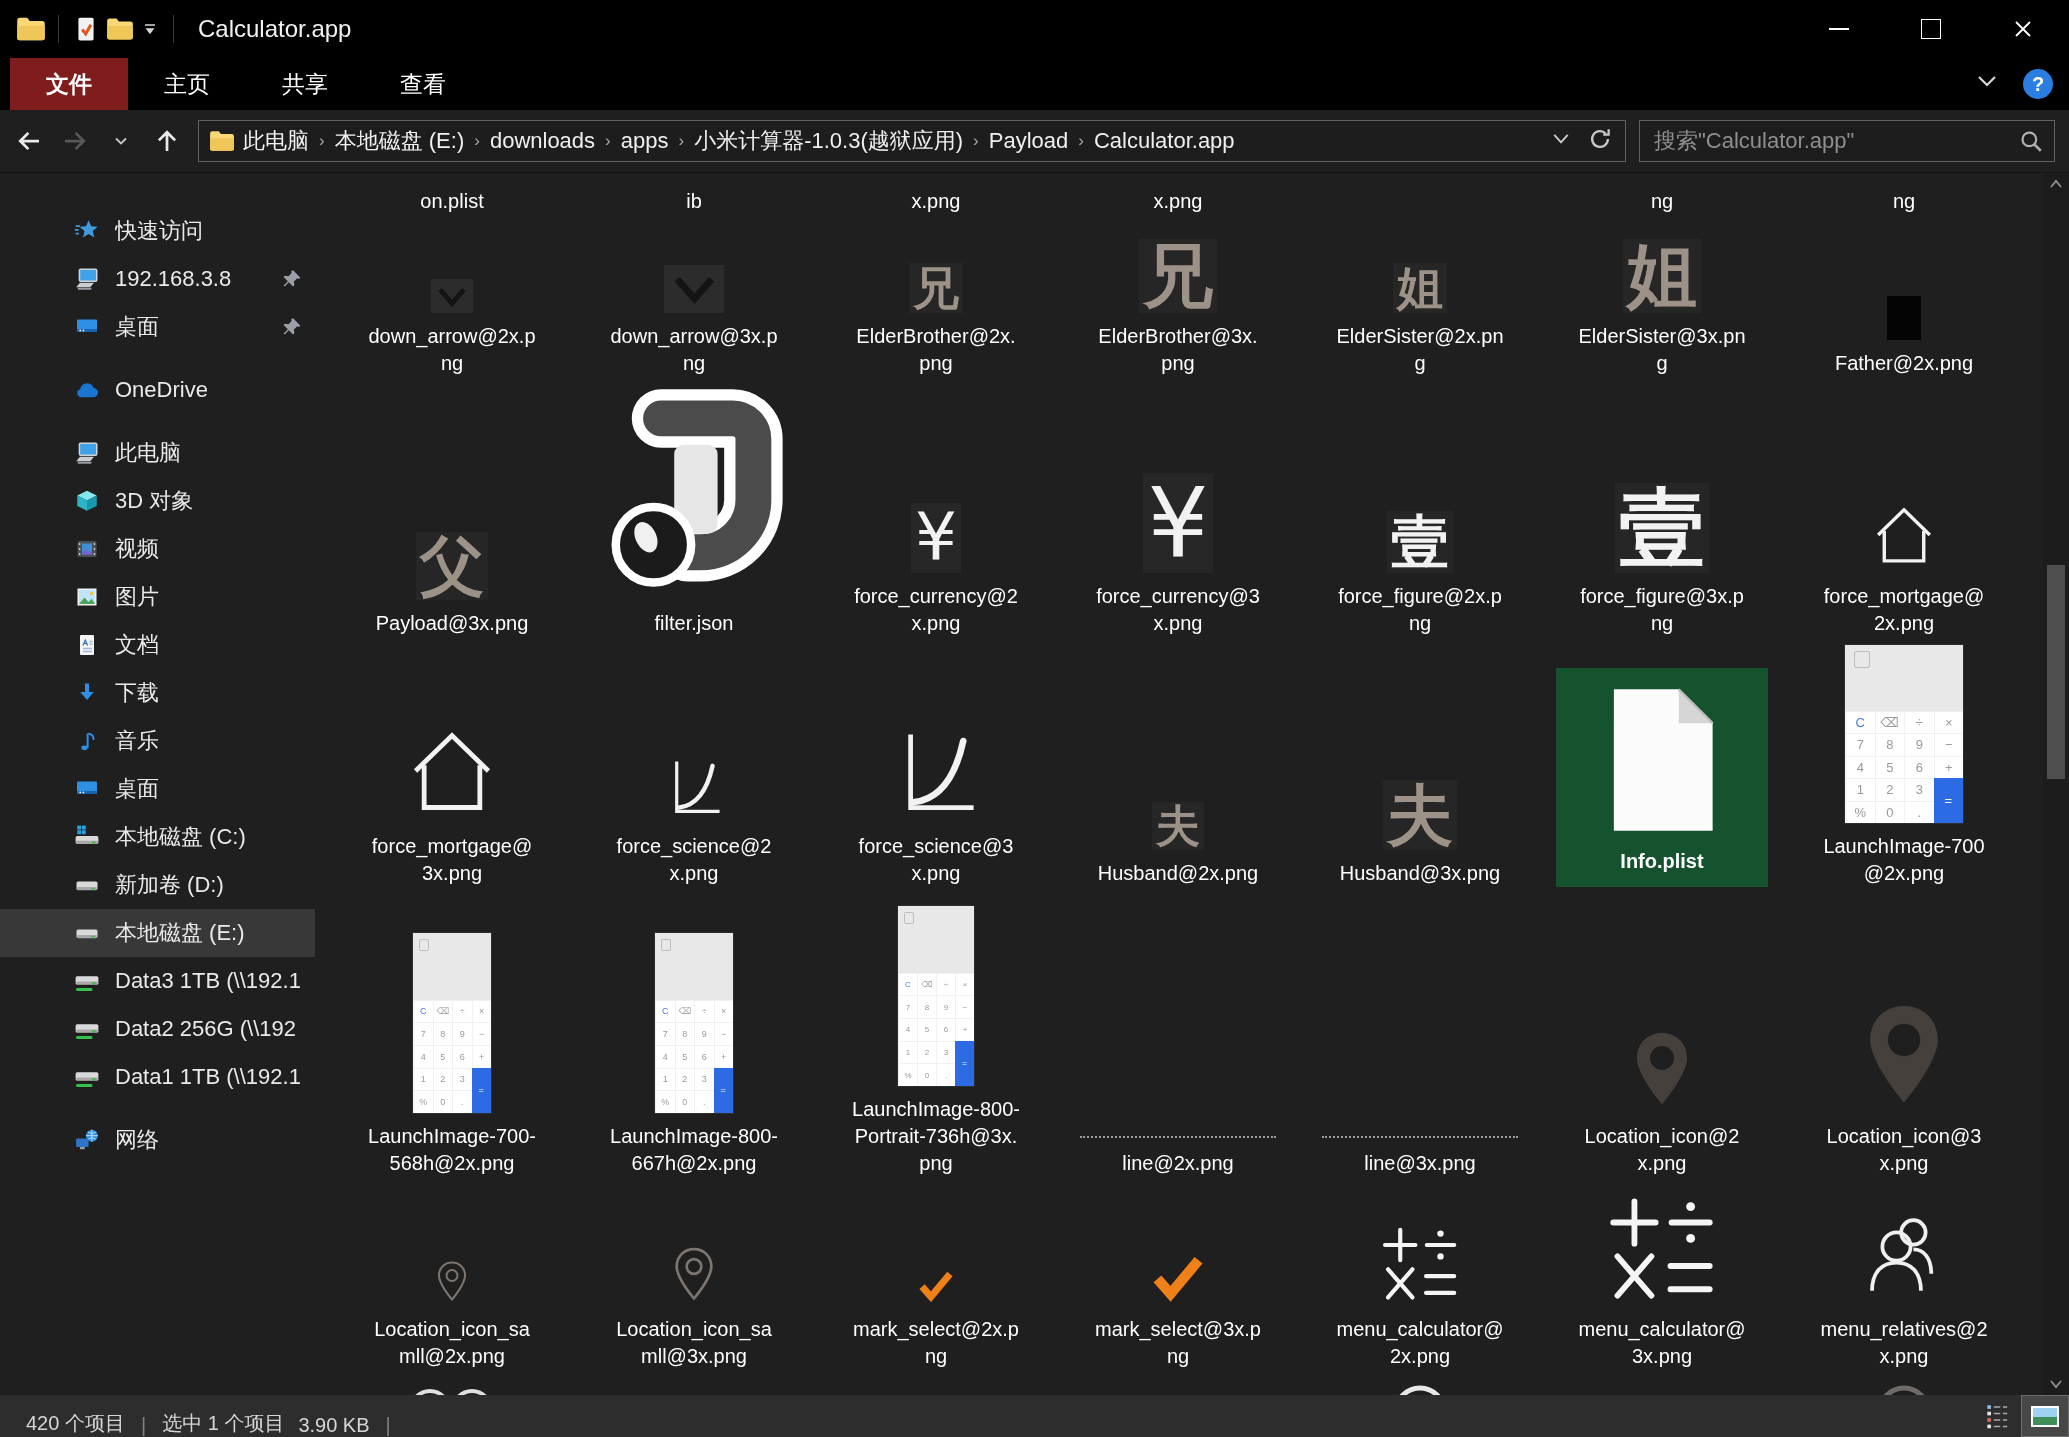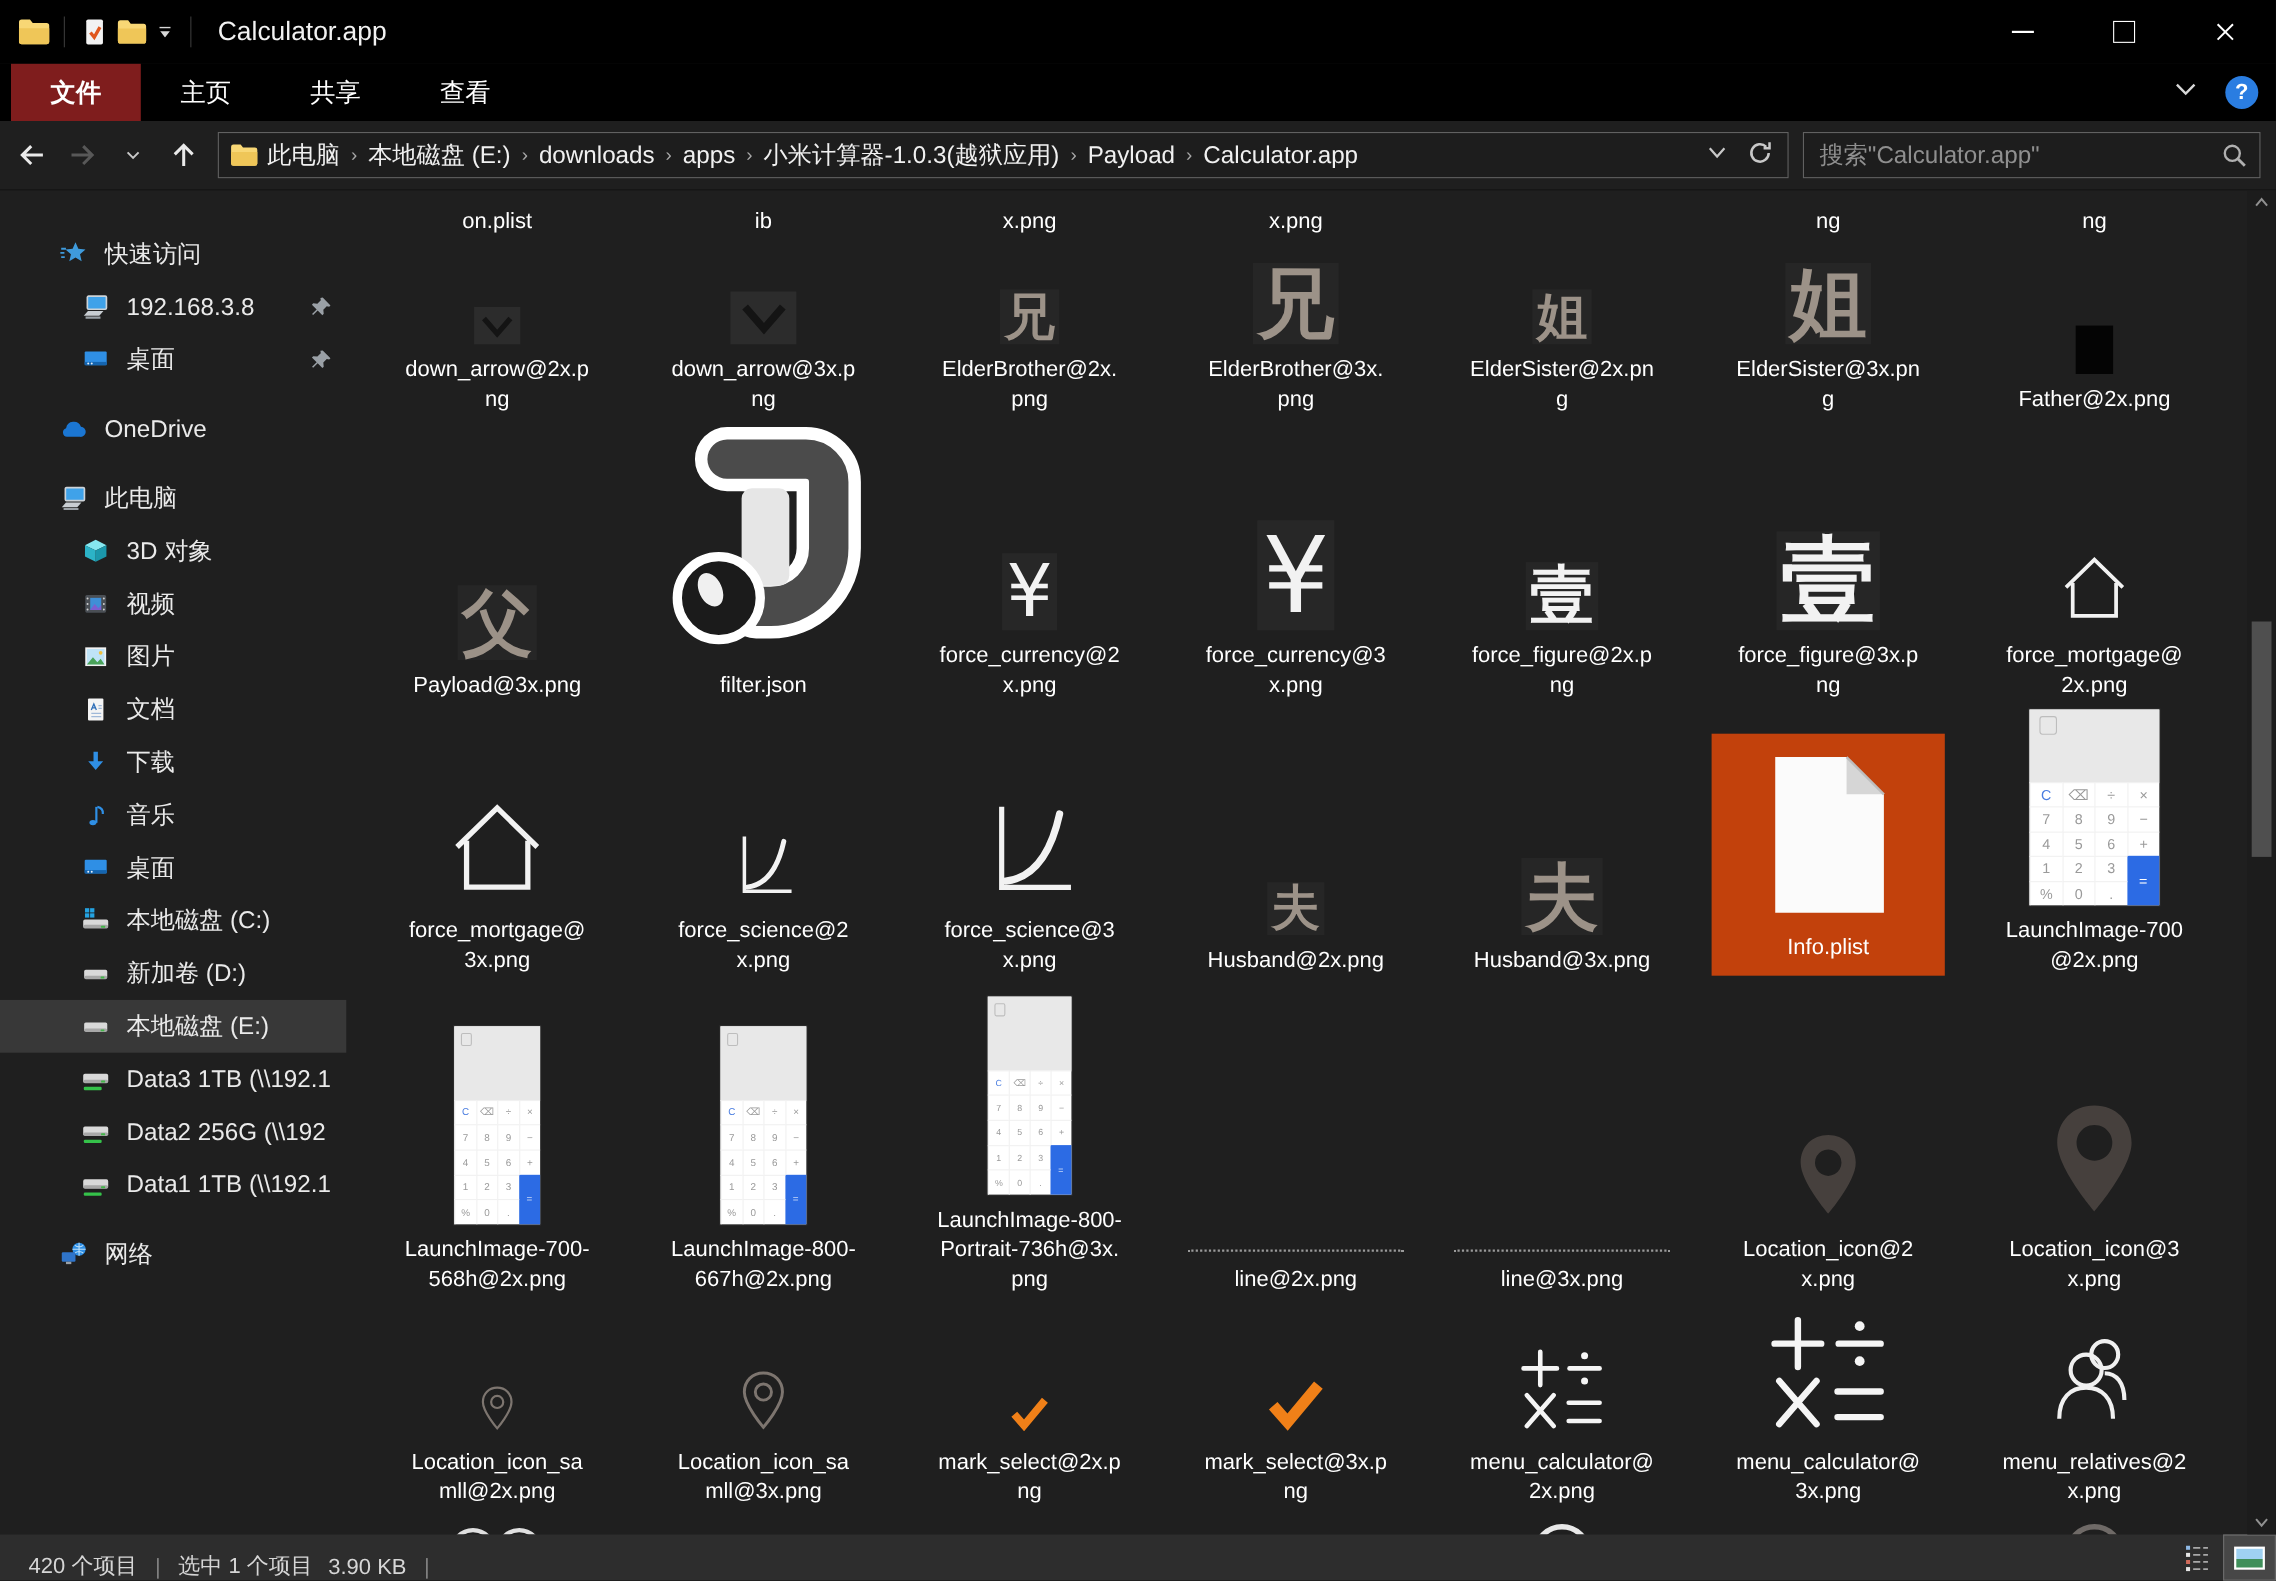--- a/index.html
+++ b/index.html
@@ -33,21 +33,21 @@
   .crumb-sep{color:#a8a8a8;font-size:17px;padding:0 2px;}
   .addr-right{margin-left:auto;display:flex;align-items:center;gap:16px;padding-right:4px;}
   .searchbox{width:392px;height:40px;background:#1d1d1d;border:1px solid #616161;display:flex;align-items:center;margin-left:13px;padding:0 10px 0 12px;flex:none;}
   .searchbox input{flex:1;background:transparent;border:0;outline:0;color:#c8c8c8;font-size:22px;font-family:inherit;min-width:0;}
   .searchbox input::placeholder{color:#8f8f8f;opacity:1;}
 
   
   .main{flex:1;display:flex;min-height:0;}
   .sidebar{width:315px;flex:none;padding-top:34px;box-sizing:border-box;overflow:hidden;}
   .side-row{height:48px;display:flex;align-items:center;font-size:22px;color:#eaeaea;padding-right:12px;}
-  .side-row.lvl1{padding-left:52px;text-align:center;}
+  .side-row.lvl1{padding-left:72px;text-align:center;}
   .side-row.lvl2{padding-left:72px;}
   .side-row.selected{background:#383838;}
   .side-gap{height:15px;}
   .sicon{width:30px;height:28px;margin-right:13px;display:flex;align-items:center;justify-content:center;flex:none;}
   .slabel{white-space:nowrap;overflow:hidden;}
   .spin{margin-left:auto;display:flex;align-items:center;}
 
   .content{flex:1;min-width:0;overflow:hidden;padding-left:16px;box-sizing:border-box;}
   .grid-row{display:flex;}
   .row-0{height:52px;}
@@ -601,21 +601,21 @@
               </div>
               <div class="label">Husband@2x.png</div>
             </div>
             <div class="cell">
               <div>
                 <div class="cjk" style="font-size:66px;color:#9c9288">夫</div>
               </div>
               <div class="label">Husband@3x.png</div>
             </div>
             <div class="cell">
-              <div class="sel-tile" style="background: #c2410c;">
+              <div class="sel-tile" style="background: #14532d; font-weight: bold;">
                 <div><svg width="115" height="148" viewBox="0 0 78 100">
                     <path d="M6 2 H50 L73 25 V98 H6 z" fill="#fbfbfb"></path>
                     <path d="M50 2 L73 25 H50 z" fill="#d6d6d6"></path>
                     <path d="M50 2 L73 25" stroke="#bdbdbd" stroke-width="1.5" fill="none"></path>
                   </svg></div>
                 <div class="label">Info.plist</div>
               </div>
             </div>
             <div class="cell">
               <div>

